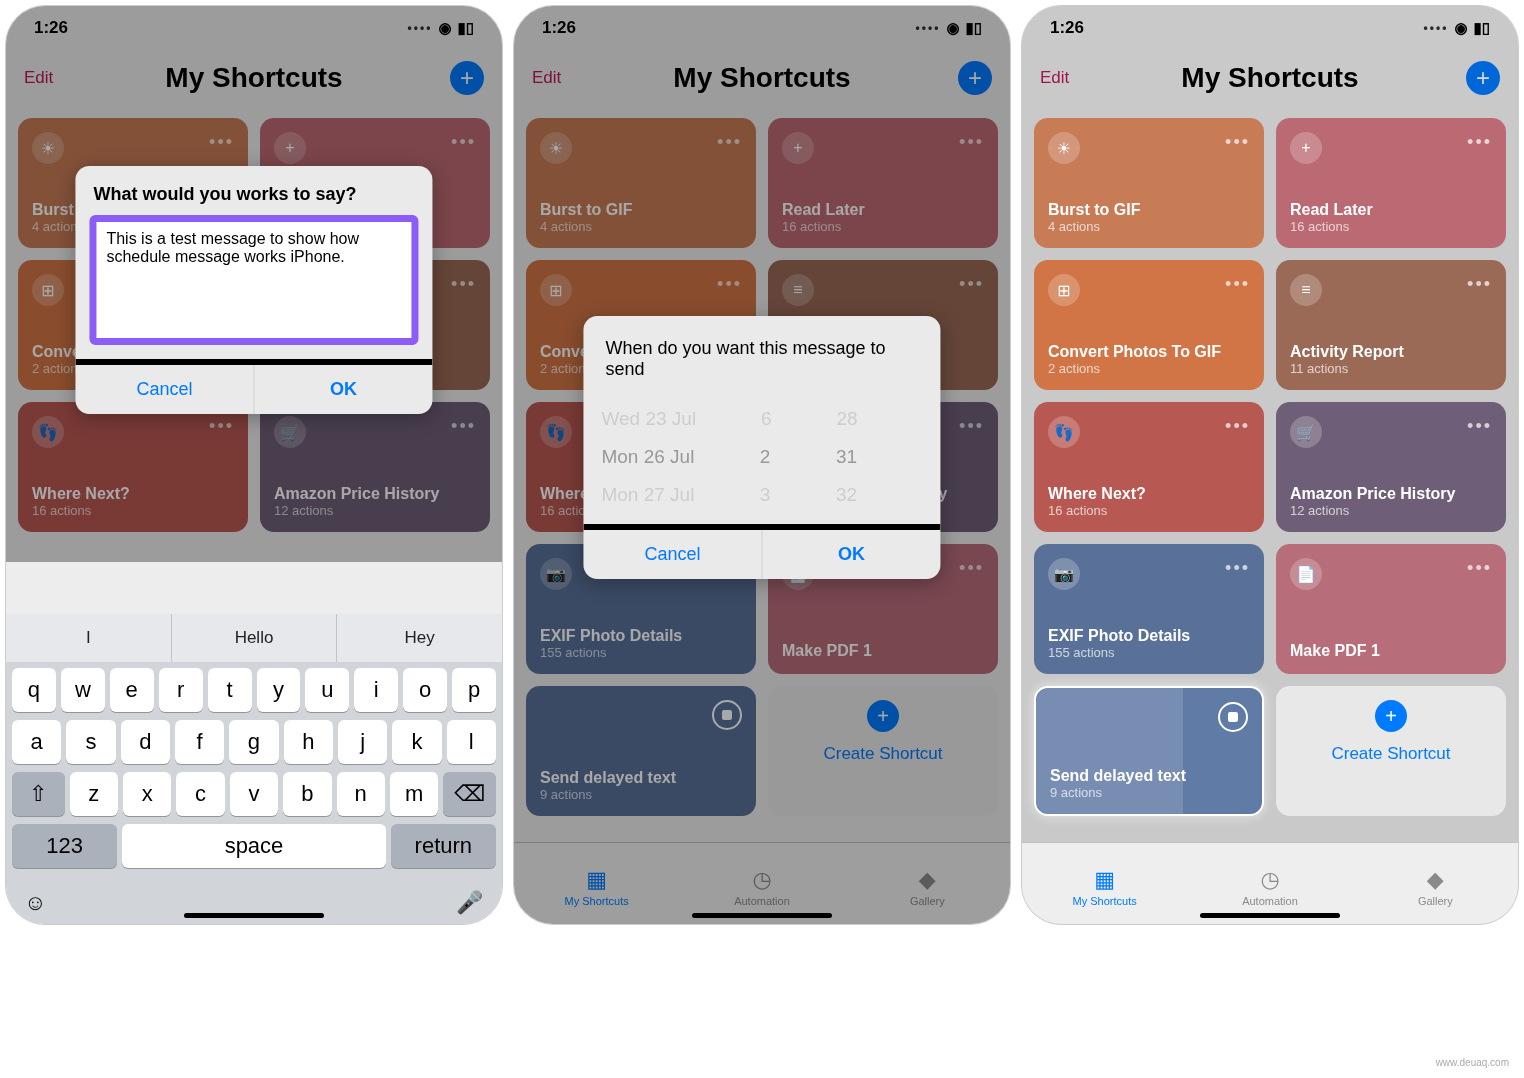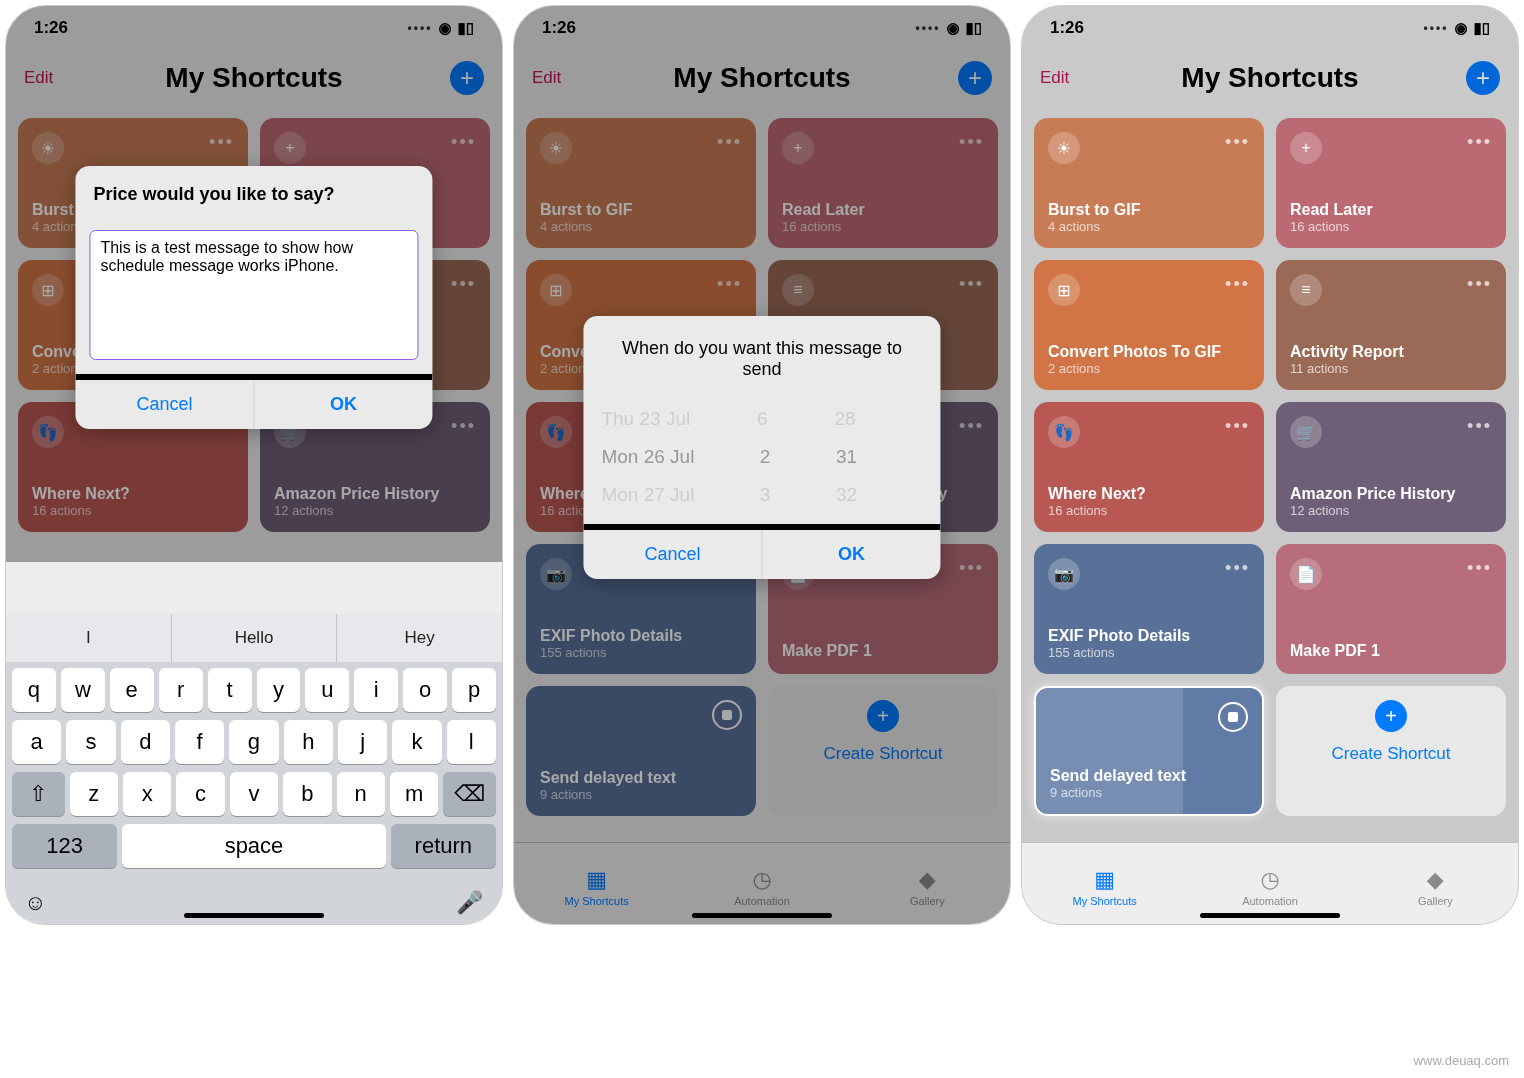--- a/index.html
+++ b/index.html
@@ -27,22 +27,22 @@
 .red1{background:#b85852}
 .purple1{background:#6f5e77}
 .bluecard{background:#597198}
 .pinkcard{background:#b76d7a}
 .addcard{background:#e8e8e8;display:flex;align-items:center;justify-content:flex-start;gap:12px}
 .addbtn{width:32px;height:32px;border-radius:50%;background:#007aff;color:#fff;display:flex;align-items:center;justify-content:center;font-size:20px}
 .addlabel{color:#007aff;font-size:17px}
 .dimmer{position:absolute;inset:0;background:rgba(0,0,0,.34)}
 .alert{position:absolute;left:50%;transform:translateX(-50%);background:#eaeaea;border-radius:14px;width:72%;overflow:hidden;box-shadow:0 4px 20px rgba(0,0,0,.3)}
 .alert-title{font-size:18px;font-weight:600;padding:18px 18px 10px;text-align:left}
-.alert-title-center{text-align:center;padding:22px 22px 12px;font-size:18px;font-weight:500}
-.alert-textarea{margin:15px 14px 14px;background:#fff;border:1px solid #8b5cf6;border-radius:6px;padding:8px 10px;font-size:16px;min-height:130px}
+.alert-title-center{text-align:left;padding:22px 22px 12px;font-size:18px;font-weight:500}
+.alert-textarea{margin:0 14px 14px;background:#fff;border:7px solid #8b5cf6;border-radius:6px;padding:8px 10px;font-size:16px;min-height:130px}
 .alert-btns{display:flex;border-top:6px solid #000000}
 .alert-btn{flex:1;text-align:center;padding:14px;color:#007aff;font-size:18px}
 .alert-btn:first-child{border-right:1px solid #d0d0d0}
 .alert-btn.bold{font-weight:600}
 .picker{padding:8px 14px 10px}
 .picker-row{display:flex;justify-content:space-between;padding:8px 4px;font-size:19px;color:#999}
 .picker-row.selected{color:#000;font-size:22px;border-top:1px solid #999;border-bottom:1px solid #999}
 .picker-row.faded{opacity:.35}
 .kb{position:absolute;bottom:0;left:0;right:0;background:#d1d4d9}
 .kb-suggest{display:flex;background:#e6e8eb;height:48px}
@@ -57,21 +57,21 @@
 .kb-bottom{display:flex;justify-content:space-between;padding:8px 18px;font-size:22px}
 .home-ind{position:absolute;bottom:6px;left:50%;transform:translateX(-50%);width:140px;height:5px;background:#000;border-radius:3px}
 .tabbar{position:absolute;bottom:0;left:0;right:0;height:82px;background:rgba(240,240,240,.95);display:flex;border-top:1px solid #c0c0c0}
 .tab{flex:1;display:flex;flex-direction:column;align-items:center;justify-content:center;gap:2px;padding-top:6px;color:#8a8a8a;font-size:11px}
 .tab.active{color:#007aff}
 .tab-icon{font-size:22px}
 .running-card{background:#607ba5;border:2px solid #fff;box-shadow:0 0 12px rgba(255,255,255,.6)}
 .stop-btn{width:30px;height:30px;border:2px solid #fff;border-radius:50%;display:flex;align-items:center;justify-content:center}
 .stop-inner{width:10px;height:10px;background:#fff;border-radius:2px}
 .progress-fill{position:absolute;left:0;top:0;bottom:0;width:65%;background:rgba(255,255,255,.15);border-radius:14px 0 0 14px}
-.watermark{position:absolute;bottom:10px;right:15px;font-size:13px;color:#aaa}
+.watermark{position:absolute;bottom:10px;right:15px;font-size:10px;color:#aaa}
 </style>
 </head>
 <body>
 
 <div class="phone">
   <div class="status-bar">
     <span>1:26</span>
     <div class="status-right">
       <span class="dots">••••</span>
       <span class="wifi-icon">◉</span>
@@ -197,21 +197,21 @@
     </div>
     <div class="kb-bottom">
       <span>☺</span>
       <span>🎤</span>
     </div>
     <div class="home-ind"></div>
   </div>
 
   <div class="dimmer" style="bottom:362px"></div>
   <div class="alert" style="top:160px">
-    <div class="alert-title">Price would you like to say?</div>
+    <div class="alert-title">What would you works to say?</div>
     <div class="alert-textarea">This is a test message to show how schedule message works iPhone.</div>
     <div class="alert-btns">
       <div class="alert-btn">Cancel</div>
       <div class="alert-btn bold">OK</div>
     </div>
   </div>
 </div>
 
 <div class="phone">
   <div class="status-bar">
@@ -339,21 +339,21 @@
         <span>Gallery</span>
       </div>
   </div>
   <div class="home-ind"></div>
 
   <div class="dimmer"></div>
   <div class="alert" style="top:310px">
     <div class="alert-title-center">When do you want this message to send</div>
     <div class="picker">
       <div class="picker-row faded">
-          <span>Thu 23 Jul</span>
+          <span>Wed 23 Jul</span>
           <span>6</span>
           <span>28</span>
           <span></span>
         </div>
       <div class="picker-row">
           <span>Mon 26 Jul</span>
           <span>2</span>
           <span>31</span>
           <span></span>
         </div>

